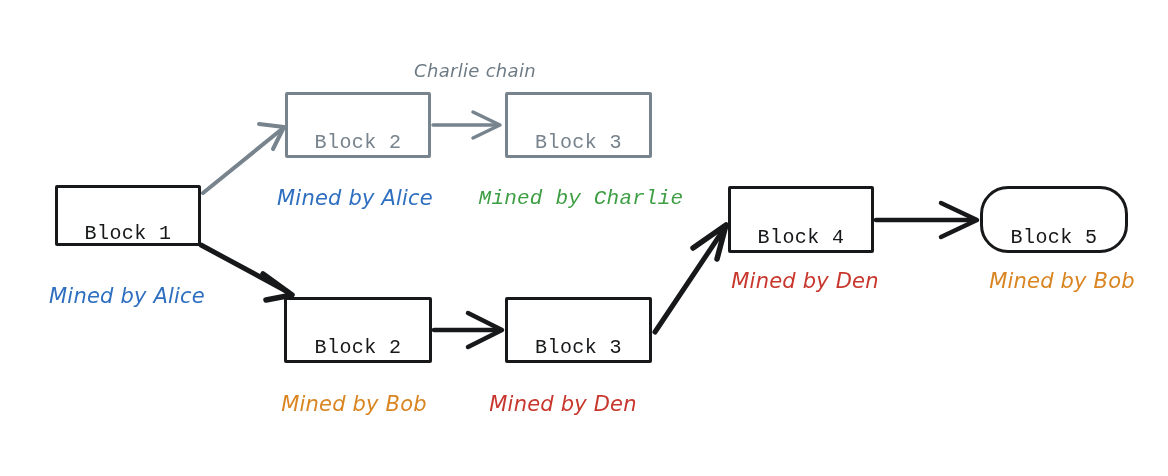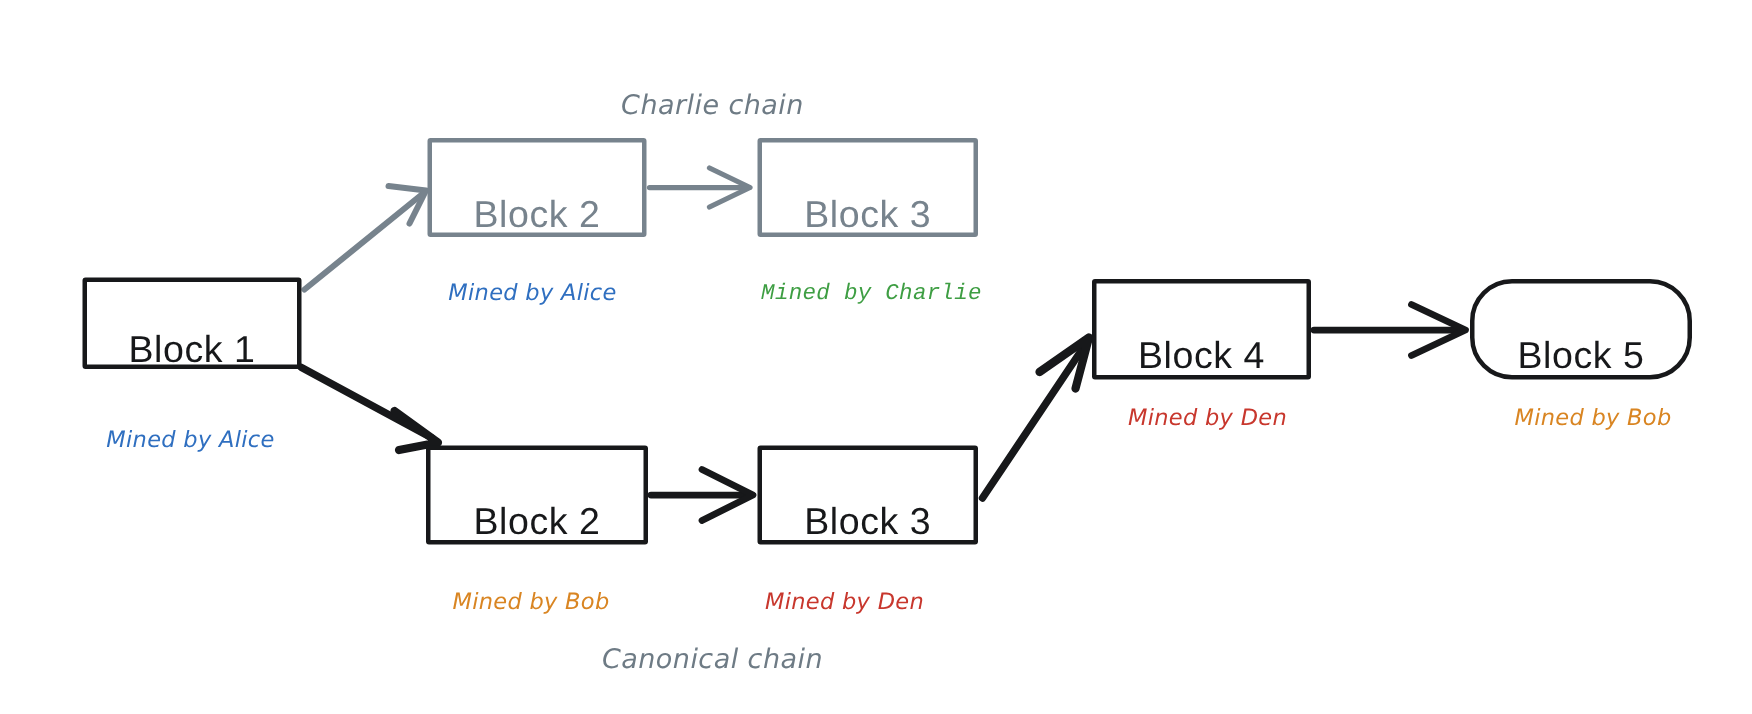--- a/index.html
+++ b/index.html
@@ -29,43 +29,43 @@
   .block {
     position: absolute;
     box-sizing: border-box;
     display: flex;
     align-items: center;
     justify-content: center;
     background: #ffffff;
     border-radius: 2px;
   }
   .block .block-label {
-    font-family: Liberation Sans, sans-serif;
-    font-size: 25px;
+    font-family: Liberation Mono, monospace;
+    font-size: 20px;
     letter-spacing: 0.4px;
     white-space: nowrap;
     line-height: 1;
     margin-top: 36px;
   }
   .block.canonical {
     border: 3.5px solid #17181a;
   }
   .block.canonical .block-label {
     color: #17181a;
   }
   .block.orphan {
     border: 3px solid #77838d;
   }
   .block.orphan .block-label {
     color: #77838d;
   }
   .miner-label {
     position: absolute;
     font-family: "DejaVu Sans", sans-serif;
-    font-size: 15px;
+    font-size: 21px;
     white-space: nowrap;
     line-height: 1;
     transform: translateX(-50%);
     font-style: italic;
     letter-spacing: 0.2px;
   }
   .chain-caption {
     position: absolute;
     font-family: "DejaVu Sans", sans-serif;
     font-size: 18px;
@@ -110,21 +110,20 @@
     </g>
 
     <g>
       <path d="M 876 220 L 974 220" stroke="#17181a" stroke-width="4.5" fill="none" stroke-linecap="round" stroke-linejoin="round"></path>
       <path d="M 941 203 L 977 220 L 941 237" stroke="#17181a" stroke-width="4.5" fill="none" stroke-linecap="round" stroke-linejoin="round"></path>
     </g>
   </svg>
 
   <div class="chain-caption" style="left:475px; top:62px;">Charlie chain</div>
 
-  <div class="chain-caption" style="left:475px; top:431px;">Canonical chain</div>
 
   <div class="block canonical" id="block-1" style="left: 55px; top: 185px; width: 146px; height: 61px;">
     <span class="block-label">Block 1</span>
   </div>
 
   <div class="block orphan" id="orphan-block-2" style="left: 285px; top: 92px; width: 146px; height: 66px;">
     <span class="block-label">Block 2</span>
   </div>
 
   <div class="block orphan" id="orphan-block-3" style="left: 505px; top: 92px; width: 147px; height: 66px;">

